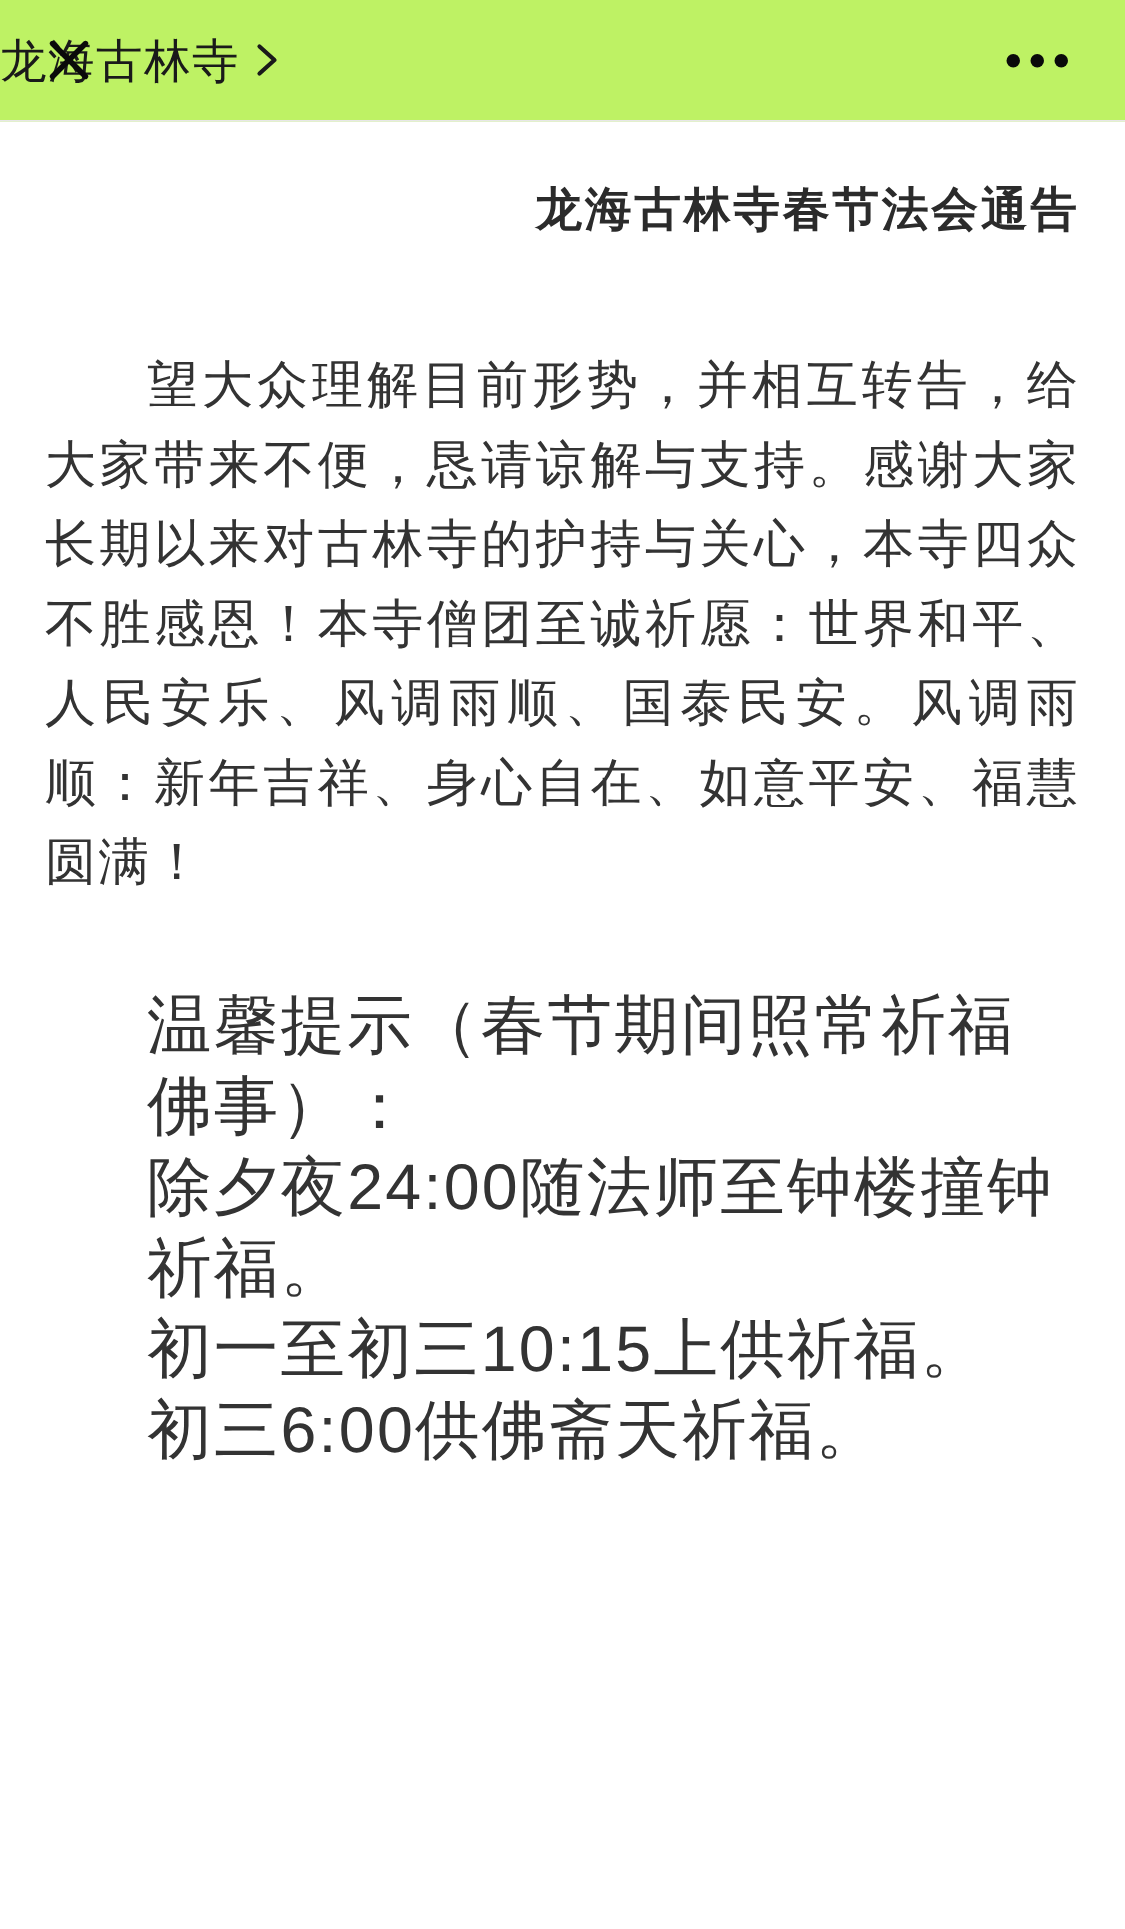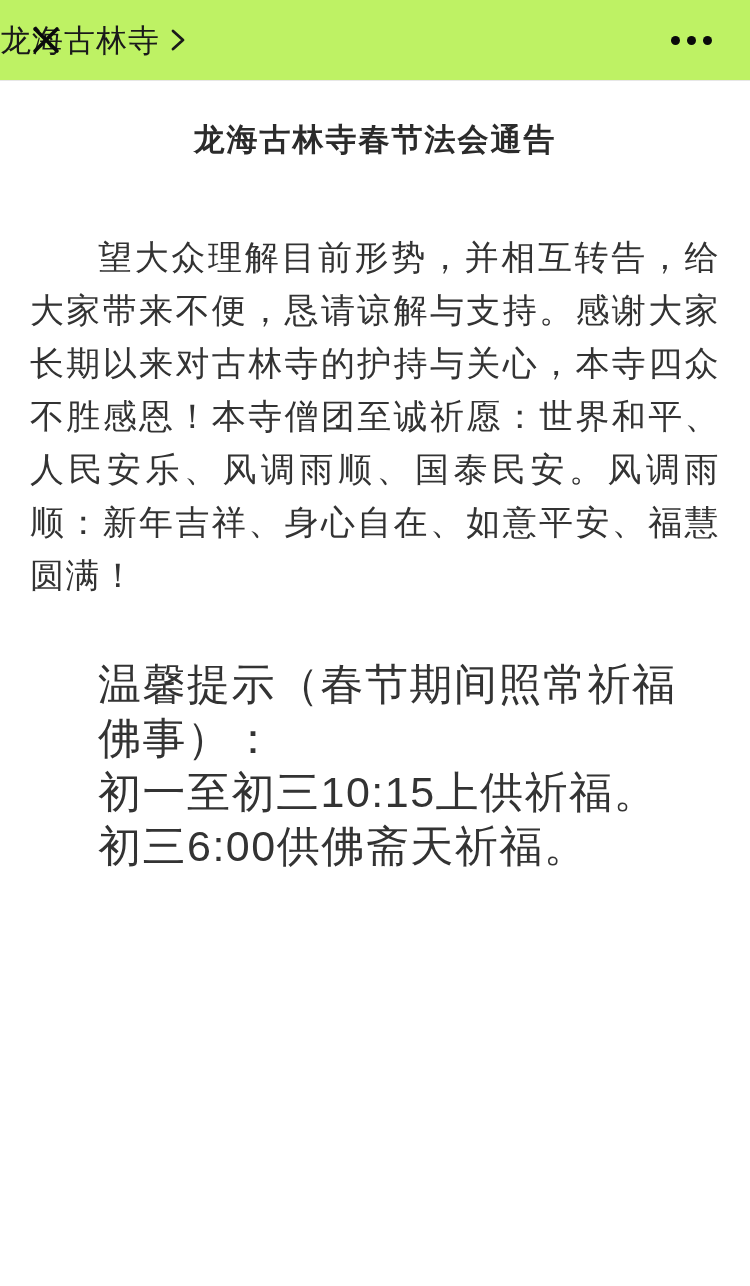--- a/index.html
+++ b/index.html
@@ -71,21 +71,21 @@
     border-radius: 50%;
     background: #0a0a0a;
   }
 
   
   .article {
     padding: 0 30px 60px 30px;
   }
   .article-title {
     margin: 38px 0 70px 0;
-    text-align: center;
+    text-align: right;
     font-size: 31px;
     font-weight: 700;
     color: #2b2b2b;
     letter-spacing: 2px;
   }
   .article p {
     margin: 0;
     font-size: 34px;
     line-height: 53px;
     letter-spacing: 1.5px;
@@ -139,17 +139,18 @@
 </div>
 
 <div class="article">
 
   <h1 class="article-title">龙海古林寺春节法会通告</h1>
 
   <p>望大众理解目前形势，并相互转告，给大家带来不便，恳请谅解与支持。感谢大家长期以来对古林寺的护持与关心，本寺四众不胜感恩！本寺僧团至诚祈愿：世界和平、人民安乐、风调雨顺、国泰民安。风调雨顺：新年吉祥、身心自在、如意平安、福慧圆满！</p>
 
   <div class="tips">
     <div class="tip-line">温馨提示（春节期间照常祈福佛事）：</div>
+    <div class="tip-line">除夕夜24:00随法师至钟楼撞钟祈福。</div>
     <div class="tip-line">初一至初三10:15上供祈福。</div>
     <div class="tip-line">初三6:00供佛斋天祈福。</div>
   </div>
 
 </div>
 
 </body></html>

